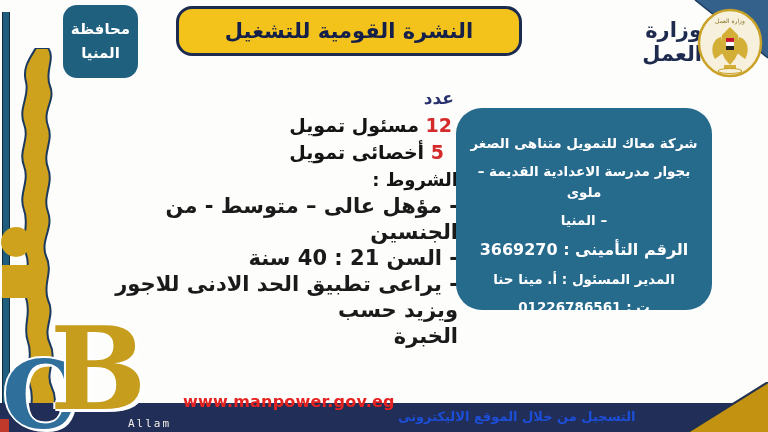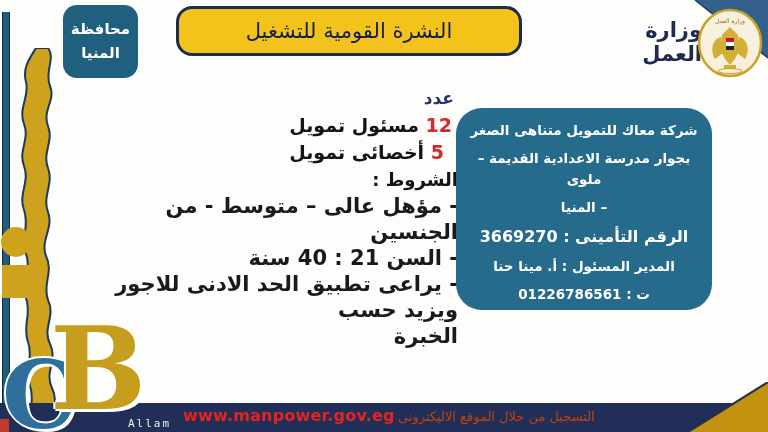--- a/index.html
+++ b/index.html
@@ -27,21 +27,21 @@
   
   .gov-box{position:absolute;left:63px;top:5px;width:75px;height:73px;background:#20607f;
      border-radius:14px;z-index:2;display:flex;align-items:center;justify-content:center;}
   .gov-box span{color:#ffffff;font-weight:bold;font-size:15px;line-height:1.55;
      text-align:center;direction:rtl;width:70px;}
 
   
   .title-box{position:absolute;left:176px;top:6px;width:340px;height:44px;background:#f3c31c;
      border:3px solid #1c2b50;border-radius:16px;z-index:2;
      display:flex;align-items:center;justify-content:center;}
-  .title-box span{color:#15204a;font-weight:normal;font-size:21px;direction:rtl;}
+  .title-box span{color:#15204a;font-weight:bold;font-size:21px;direction:rtl;}
 
   
   .ministry-ar{position:absolute;left:598px;top:18px;width:104px;text-align:right;
      font-size:21px;font-weight:bold;color:#1e2a4e;direction:rtl;z-index:3;}
   .ministry-en{position:absolute;left:566px;top:46px;width:136px;text-align:right;z-index:3;color:#444;}
   .ministry-en .small{font-size:8px;color:#777;letter-spacing:.5px;}
   .ministry-en .big{font-size:15px;color:#3c3c3c;letter-spacing:.5px;}
   .emblem{position:absolute;left:697px;top:7px;z-index:3;}
   .corner-wedge{position:absolute;right:0;top:0;z-index:2;}
 
@@ -51,30 +51,30 @@
   .job-row{font-size:19px;font-weight:bold;line-height:27px;color:#141414;}
   .job-row .num{color:#d42a2a;}
   .job-row.r1{margin-right:6px;}
   .job-row.r2{margin-right:14px;}
   .cond-head{font-size:18px;font-weight:bold;color:#141414;line-height:27px;}
   .cond{font-size:21px;font-weight:bold;color:#1a1a1a;line-height:26px;white-space:pre-line;}
 
   
   .company{position:absolute;left:456px;top:108px;width:256px;height:202px;background:#266a8c;
      border-radius:26px;z-index:2;color:#fff;direction:rtl;text-align:center;
-     padding-top:12px;box-sizing:border-box;}
+     padding-top:25px;box-sizing:border-box;}
   .company .line{font-weight:bold;font-size:13.5px;line-height:1.6;margin:0 6px 6px 6px;}
   .company .line.big{font-size:16px;}
 
   
   .footer-band{position:absolute;left:0;top:403px;width:768px;height:29px;background:#202e58;z-index:2;}
-  .footer-url{position:absolute;left:183px;top:406px;font-size:16px;font-weight:bold;
+  .footer-url{position:absolute;left:183px;top:392px;font-size:16px;font-weight:bold;
      color:#e52320;z-index:6;letter-spacing:.2px;}
-  .footer-register{position:absolute;left:398px;top:409px;font-size:13px;font-weight:normal;
-     color:#c2410c;direction:rtl;z-index:6;}
+  .footer-register{position:absolute;left:398px;top:409px;font-size:13px;font-weight:bold;
+     color:#1d4ed8;direction:rtl;z-index:6;}
   .footer-page{position:absolute;left:691px;top:410px;font-size:11px;color:#c9ced9;z-index:6;margin-top:46px;}
   .footer-triangle{position:absolute;right:0;bottom:0;z-index:6;}
 </style>
 </head>
 <body>
 
 <div id="stage">
 
   <div class="left-stripe"></div>
   <svg class="ribbon" width="50" height="384" viewBox="0 0 50 384">

